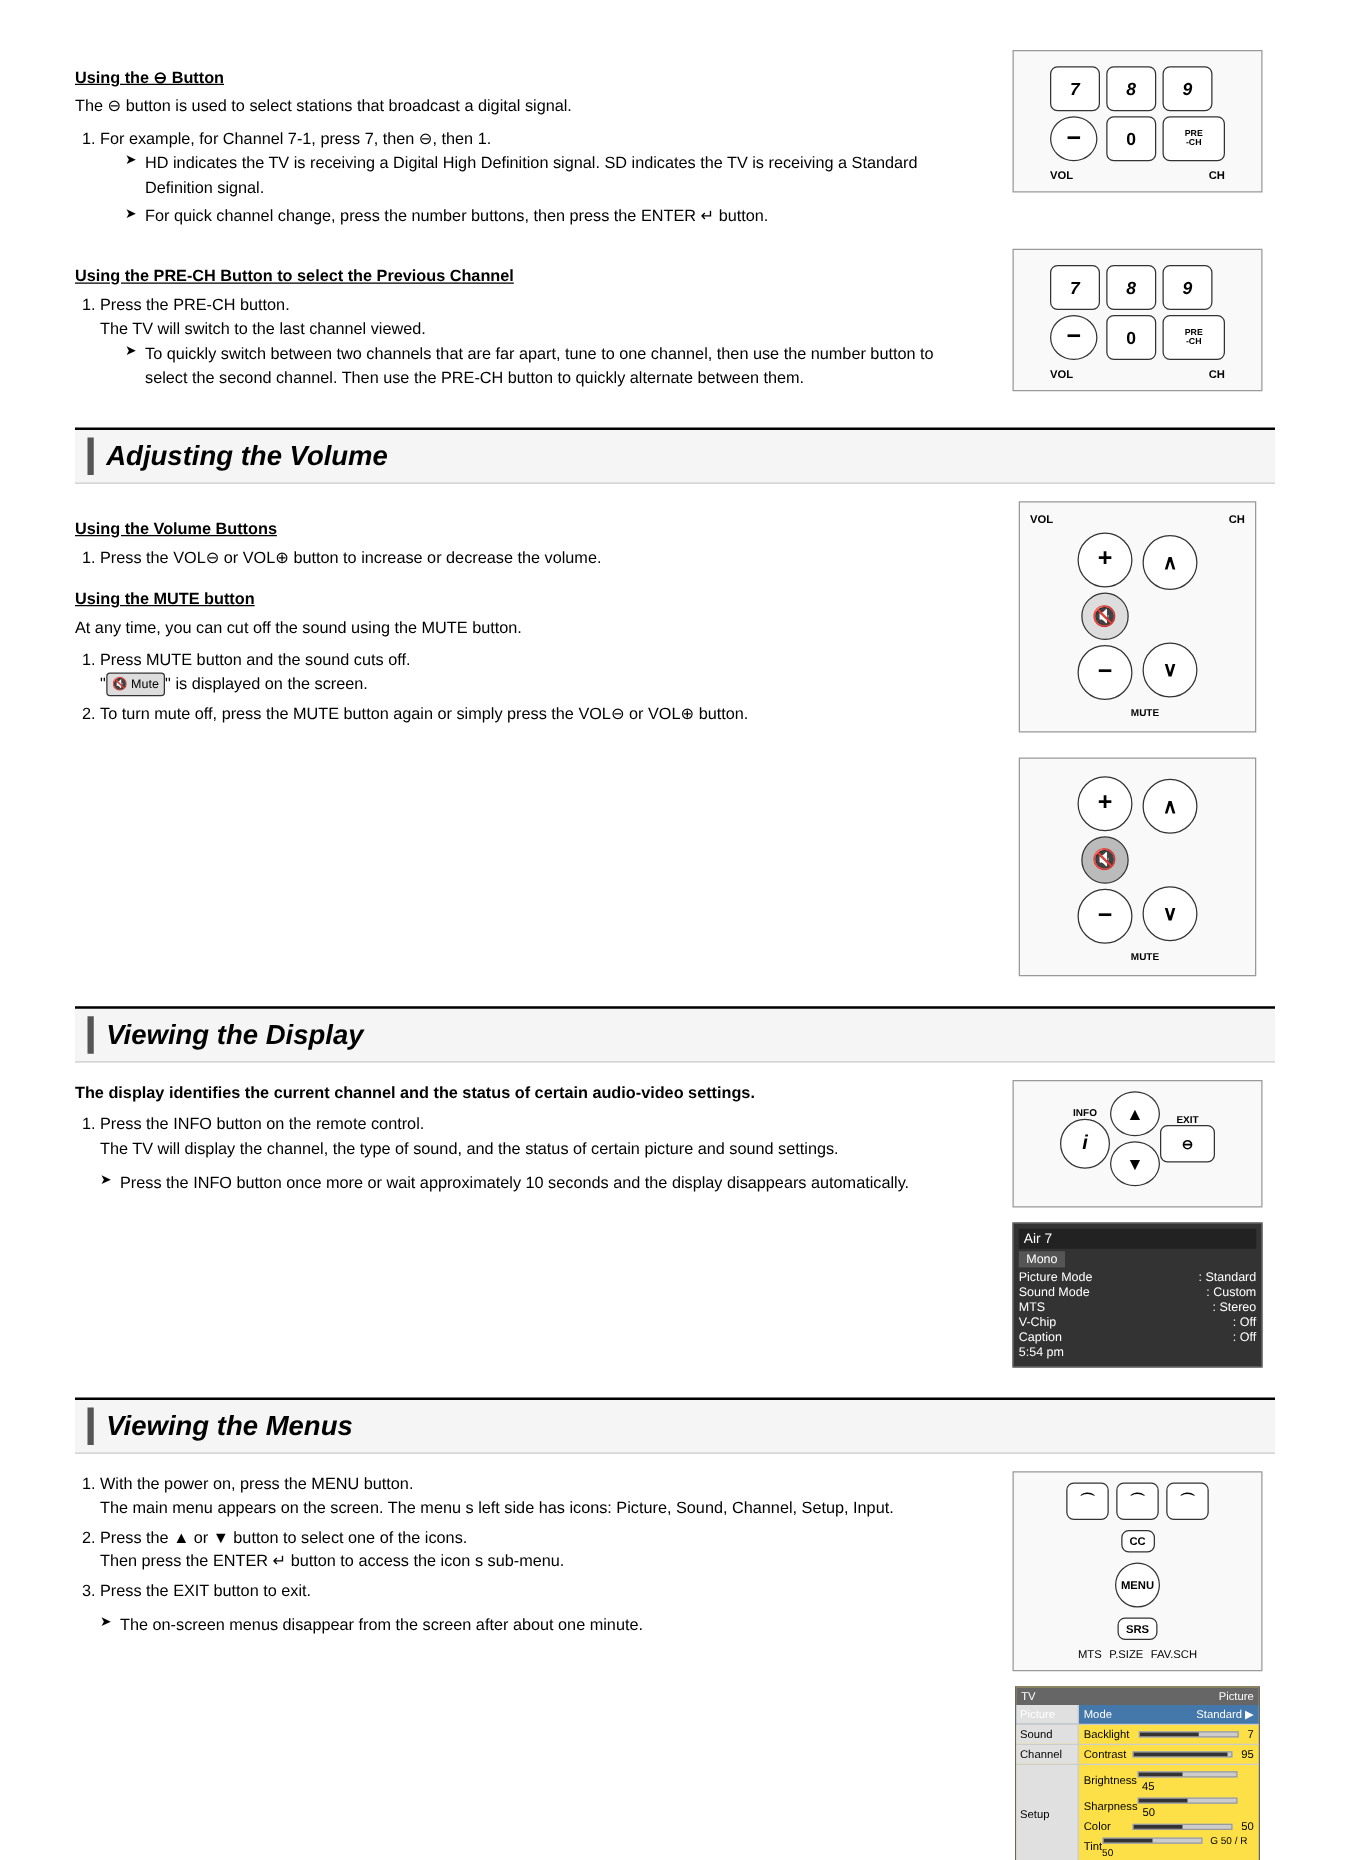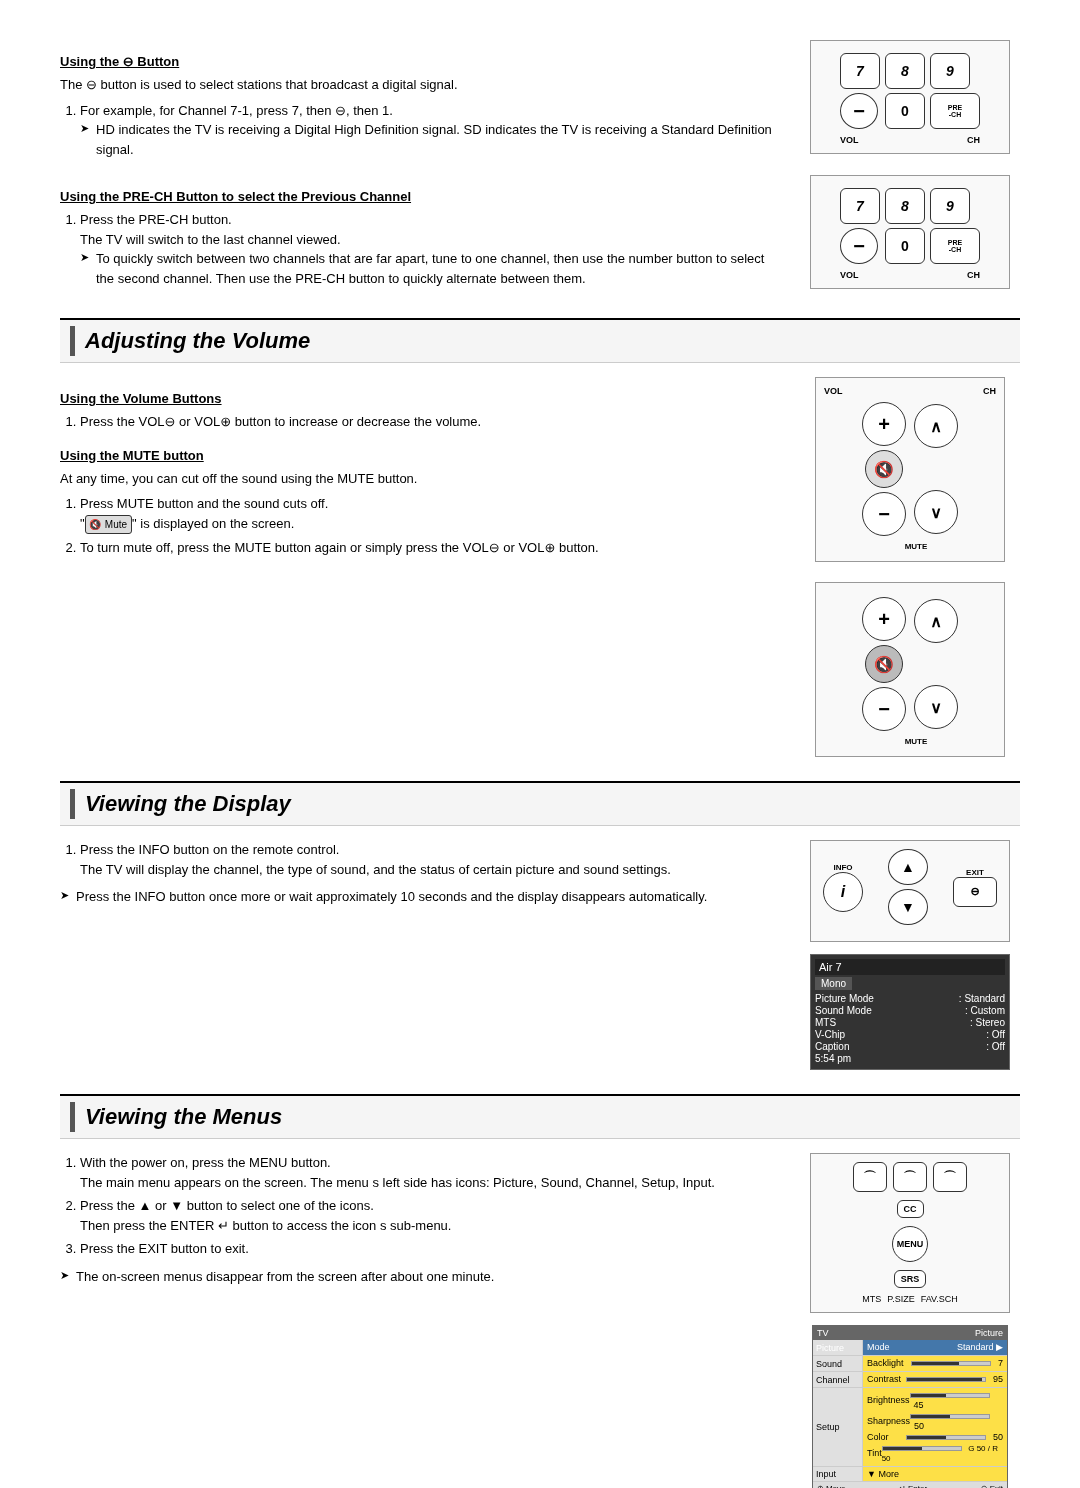--- a/index.html
+++ b/index.html
@@ -65,21 +65,21 @@
 
     p { margin-bottom: 6px; line-height: 1.5; }
 
     ol { margin-left: 20px; margin-bottom: 6px; }
     ol li { margin-bottom: 4px; line-height: 1.5; }
 
     ul { margin-left: 0; list-style: none; margin-bottom: 6px; }
     ul li { padding-left: 16px; position: relative; line-height: 1.5; margin-bottom: 4px; }
     ul li::before { content: "➤"; position: absolute; left: 0; font-size: 11px; }
 
-    .note { }
+    .note { margin-left: 20px; }
     .note li::before { content: "➤"; }
 
     
     .remote-diagram {
       border: 1px solid #999;
       background: #f9f9f9;
       display: flex;
       flex-direction: column;
       align-items: center;
       padding: 8px;
@@ -181,21 +181,21 @@
       width: 200px;
       border: 1px solid #999;
       background: #f9f9f9;
       padding: 8px;
       display: flex;
       flex-direction: column;
       align-items: center;
     }
     .info-row {
       display: flex;
-      gap: 25px;
+      gap: 0;
       align-items: center;
       margin-bottom: 8px;
     }
     .info-btn {
       border: 1.5px solid #333;
       border-radius: 50%;
       width: 40px;
       height: 40px;
       display: flex;
       align-items: center;
@@ -365,20 +365,21 @@
 
   <div class="content-row">
     <div class="content-left">
       <div class="subsection-title">Using the ⊖ Button</div>
       <p>The ⊖ button is used to select stations that broadcast a digital signal.</p>
       <ol>
         <li>
           <span>For example, for Channel 7-1, press 7, then ⊖, then 1.</span>
           <ul class="note">
             <li>HD indicates the TV is receiving a Digital High Definition signal. SD indicates the TV is receiving a Standard Definition signal.</li>
+            <li>For quick channel change, press the number buttons, then press the ENTER ↵ button.</li>
           </ul>
         </li>
       </ol>
     </div>
     <div class="content-right">
 
       <div class="remote-diagram">
         <div class="keypad">
           <div class="key">
               <span style="font-style:italic;font-size:14px;">7</span>
@@ -522,20 +523,21 @@
 </div>
 
 <div>
   <div class="section-header">
     <div class="section-left-bar"></div>
     <h2>Viewing the Display</h2>
   </div>
 
   <div class="content-row">
     <div class="content-left">
+      <p><strong>The display identifies the current channel and the status of certain audio-video settings.</strong></p>
       <ol>
         <li>
           <span>Press the INFO button on the remote control.</span><br>
           <span>The TV will display the channel, the type of sound, and the status of certain picture and sound settings.</span>
         </li>
       </ol>
       <ul class="note" style="margin-top:8px;">
         <li>Press the INFO button once more or wait approximately 10 seconds and the display disappears automatically.</li>
       </ul>
     </div>

